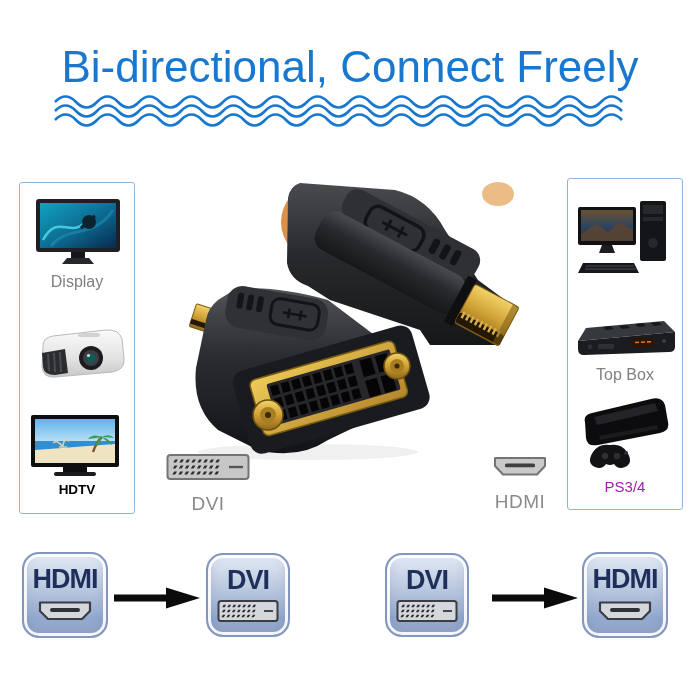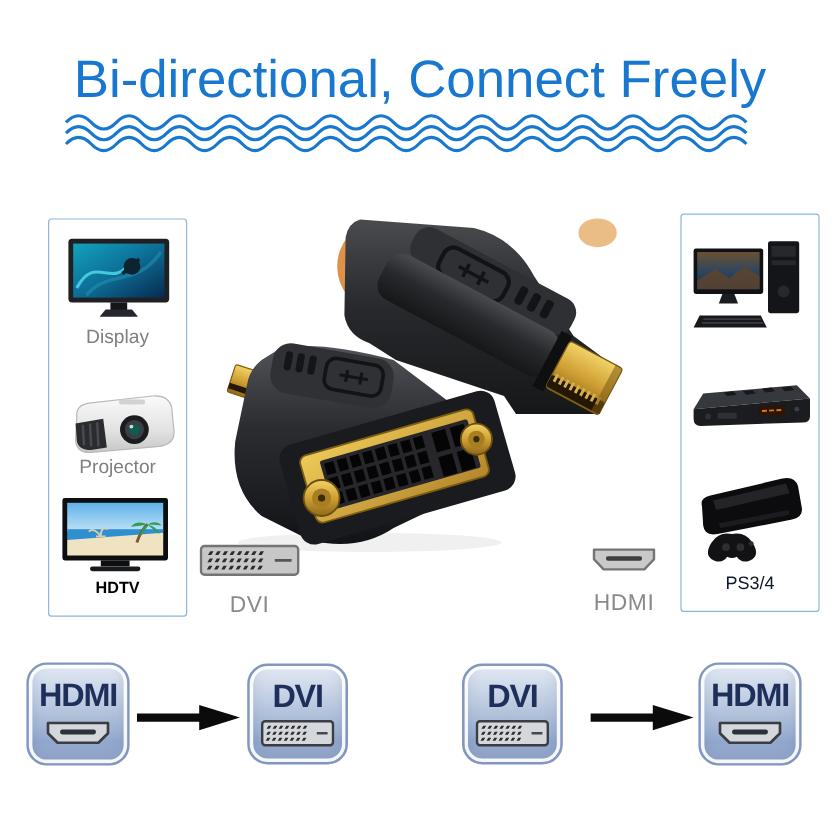--- a/index.html
+++ b/index.html
@@ -6,21 +6,21 @@
   .stage{position:relative;width:700px;height:700px;background:#ffffff;overflow:hidden;
          font-family:"Liberation Sans","DejaVu Sans",sans-serif;}
   .abs{position:absolute;}
   
   .title{position:absolute;left:0;top:45px;width:700px;text-align:center;
          font-size:44px;font-weight:400;letter-spacing:0px;color:#1878d0;line-height:1;}
   
   .panel{position:absolute;width:114px;height:330px;border:1px solid #8fb6da;border-radius:3px;background:#fff;}
   .dev-label{position:absolute;left:0;width:100%;text-align:center;color:#7f7f7f;font-size:16px;}
   .dev-label.bold-sm{font-size:13.5px;font-weight:700;color:#000000;}
-  .dev-label.ps{font-size:15px;color:#0f172a;}
+  .dev-label.ps{font-size:15px;color:#a21caf;}
   
   .hint{position:absolute;text-align:center;}
   .hint-label{margin-top:6px;color:#8a8a8a;font-size:19px;letter-spacing:.5px;}
   
   .flow-box{position:absolute;width:86px;height:86px;border-radius:17px;
     background:linear-gradient(180deg,#e2e9f4 0%,#bccadf 40%,#93a9cf 78%,#a6b7d6 100%);
     border:2px solid #8296bf;
     box-shadow:inset 0 0 0 3px rgba(255,255,255,.9), inset 0 -8px 12px rgba(80,100,150,.30);
     display:flex;flex-direction:column;align-items:center;justify-content:center;gap:5px;box-sizing:border-box;}
   .flow-label{font-weight:700;font-size:27px;color:#1e2f5c;letter-spacing:-1px;line-height:1;}
@@ -34,21 +34,21 @@
 
   <svg class="abs" style="left:54px;top:95px" width="592" height="34" viewBox="0 0 592 34">
     <defs>
       <path id="waveP" d="M1 7 q10.5 -11 21 0 t21 0 t21 0 t21 0 t21 0 t21 0 t21 0 t21 0 t21 0 t21 0 t21 0 t21 0 t21 0 t21 0 t21 0 t21 0 t21 0 t21 0 t21 0 t21 0 t21 0 t21 0 t21 0 t21 0 t21 0 t21 0 t21 0" fill="none" stroke="#1878d0" stroke-width="2.6"></path>
     </defs>
     <use href="#waveP"></use>
     <use href="#waveP" transform="translate(0,9)"></use>
     <use href="#waveP" transform="translate(0,18)"></use>
   </svg>
 
-  <div class="panel" style="left:40px;top:182px">
+  <div class="panel" style="left:19px;top:182px">
 
     <svg class="abs" style="left:13px;top:15px" width="90" height="70" viewBox="0 0 90 70">
       <defs>
           <linearGradient id="gDisp" x1="0" y1="0" x2="1" y2="1">
         <stop offset="0" stop-color="#12a2bc"></stop>
             <stop offset=".5" stop-color="#0d6e96"></stop>
             <stop offset="1" stop-color="#082a4e"></stop>
       </linearGradient>
         </defs>
       <rect x="3" y="1" width="84" height="53" rx="3" fill="#1f2023"></rect>
@@ -76,21 +76,20 @@
           <line x1="14" y1="31" x2="15" y2="48"></line>
           <line x1="20" y1="30" x2="21" y2="49"></line>
           <line x1="26" y1="29" x2="27" y2="49"></line>
         </g>
       <circle cx="57" cy="35" r="12" fill="#1c1c1e"></circle>
       <circle cx="57" cy="35" r="8" fill="#3a3f45"></circle>
       <circle cx="57" cy="35" r="4.5" fill="#0f5c50"></circle>
       <circle cx="54.5" cy="32.5" r="1.6" fill="#cfd8dc"></circle>
       <rect x="44" y="10" width="22" height="4" rx="2" fill="#d2d2d2"></rect>
     </svg>
-    <div class="dev-label" style="top:198px">Projector</div>
 
     <svg class="abs" style="left:9px;top:231px" width="92" height="64" viewBox="0 0 92 64">
       <defs>
           <linearGradient id="gSky" x1="0" y1="0" x2="0" y2="1">
         <stop offset="0" stop-color="#5fb2ea"></stop>
             <stop offset="1" stop-color="#bfe2f6"></stop>
       </linearGradient>
         </defs>
       <rect x="2" y="1" width="88" height="52" rx="2" fill="#0d0e10"></rect>
       <rect x="6" y="5" width="80" height="24" fill="url(#gSky)"></rect>
@@ -142,20 +141,21 @@
       <rect x="62" y="19" width="22" height="9" rx="1" fill="#2a1608"></rect>
       <g stroke="#e07818" stroke-width="1.6">
           <line x1="65" y1="23.5" x2="69" y2="23.3"></line>
           <line x1="71" y1="23.2" x2="75" y2="23"></line>
           <line x1="77" y1="22.9" x2="81" y2="22.7"></line>
         </g>
       <circle cx="20" cy="28" r="2.4" fill="#2e3034"></circle>
       <rect x="28" y="25" width="16" height="5" rx="1" fill="#2e3034"></rect>
       <circle cx="94" cy="22" r="2" fill="#3c3e42"></circle>
     </svg>
+    <div class="dev-label" style="top:187px">Top Box</div>
 
     <svg class="abs" style="left:11px;top:213px" width="90" height="80" viewBox="0 0 90 80">
       <path d="M6 30 Q4 23 13 21 L72 7 Q83 4 86 13 L89 30 Q91 39 81 41 L19 53 Q8 55 7 46 Z" fill="#0c0c0e"></path>
       <path d="M15 25 L76 11 L79 19 L18 33 Z" fill="#26262b" opacity=".9"></path>
       <path d="M20 44 L78 33 L79 37 L21 48 Z" fill="#1c1c20"></path>
       <path d="M14 60 q6 -9 17 -7 q11 -2 17 7 q7 11 -2 15 q-7 3 -11 -3 q-4 2 -8 0 q-4 6 -11 3 q-9 -4 -2 -15 z" fill="#121215"></path>
       <circle cx="26" cy="64" r="3.2" fill="#2c2e33"></circle>
       <circle cx="38" cy="64" r="3.2" fill="#2c2e33"></circle>
       <circle cx="47" cy="61" r="2" fill="#2c2e33"></circle>
     </svg>

